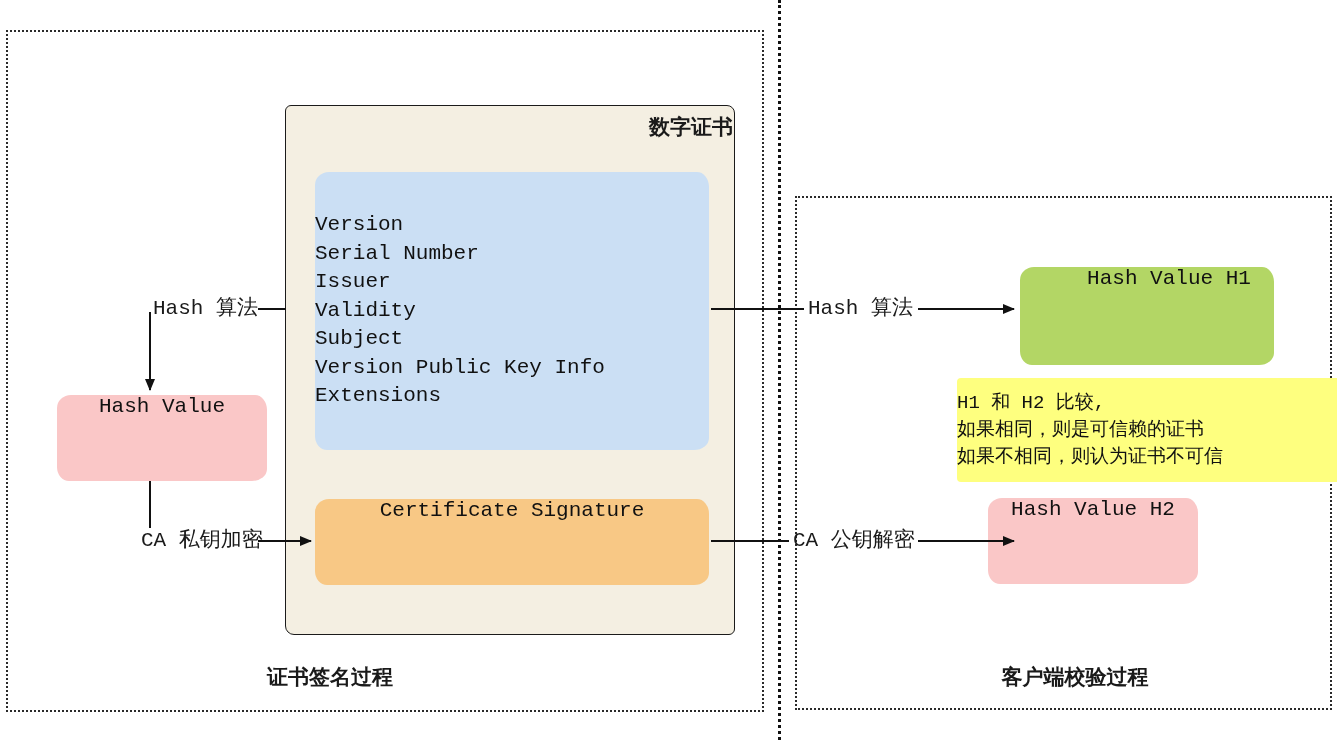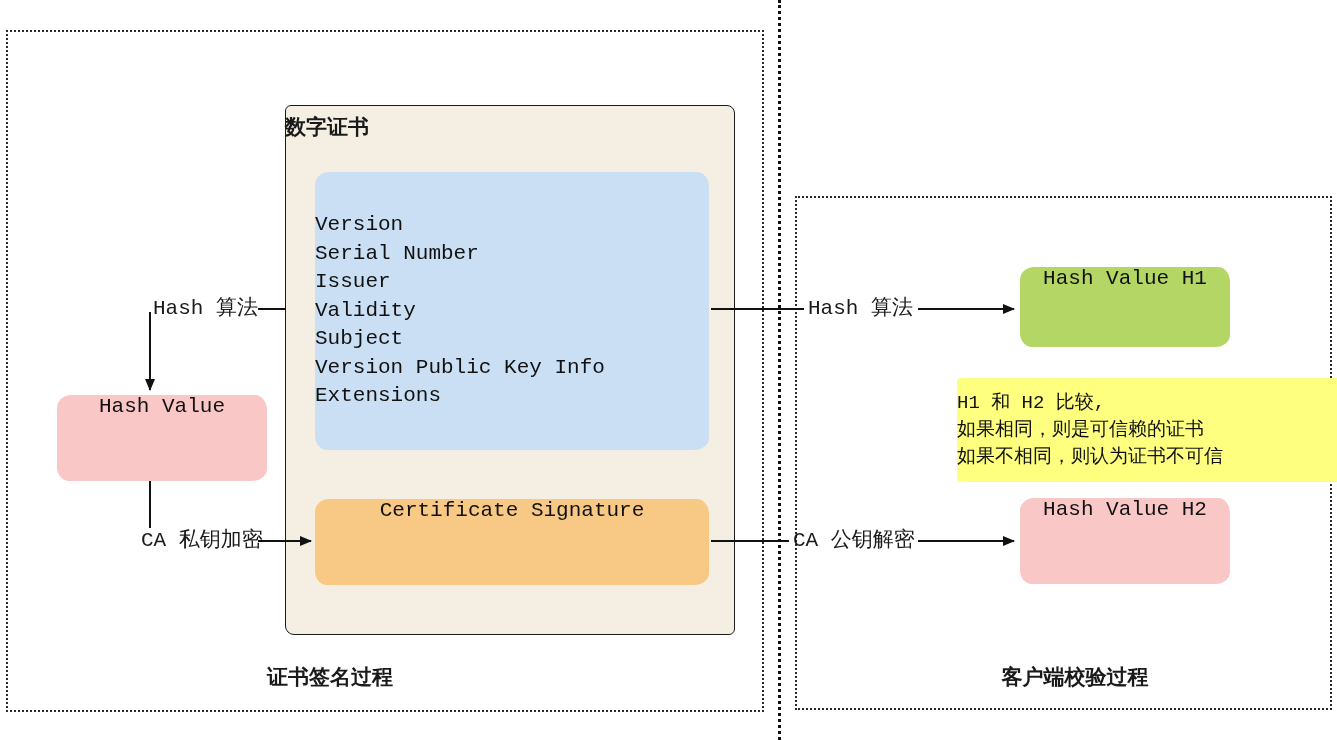--- a/index.html
+++ b/index.html
@@ -12,34 +12,34 @@
   .region-left  { left:6px;   top:30px;  width:754px; height:678px; }
   .region-right { left:795px; top:196px; width:533px; height:510px; }
   .divider { position:absolute; left:778px; top:0; height:740px; width:0; border-left:3px dotted #111; }
 
   .cert-box {
     position:absolute; left:285px; top:105px; width:448px; height:528px;
     background:var(--beige,#f4efe2); border:1.6px solid #1b1b1b;
     border-radius:6px 8px 6px 9px;
   }
   .cert-title {
-    position:absolute; left:285px; top:113px; width:448px; text-align:left;
+    position:absolute; left:285px; top:113px; width:448px; text-align:right;
     font-family:"Liberation Sans","DejaVu Sans",sans-serif; font-weight:bold; font-size:21px;
   }
 
   .box {
     position:absolute; display:flex; align-items:flex-start; justify-content:center;
     text-align:center; font-size:21px; color:#111;
     border-radius:14px 12px 15px 12px / 13px 15px 12px 14px;
   }
   .fields-box    { left:315px; top:172px; width:394px; height:278px; background:var(--blue,#cbdff4); flex-direction:column; line-height:28.5px; }
   .signature-box { left:315px; top:499px; width:394px; height:86px;  background:var(--orange,#f8c885); }
   .hashvalue-box { left:45px;  top:395px; width:210px; height:86px;  background:var(--pink,#fac7c7);margin-left:12px; }
-  .h1-box        { left:1020px; top:267px; width:210px; height:80px; background:var(--green,#b3d665); }
-  .h2-box        { left:1020px; top:498px; width:210px; height:86px; background:var(--pink,#fac7c7); }
+  .h1-box        { left:1020px; top:267px; width:210px; height:98px; background:var(--green,#b3d665);padding-left:44px; }
+  .h2-box        { left:988px; top:498px; width:210px; height:86px; background:var(--pink,#fac7c7); }
   .compare-box   {
     left:945px; top:378px; width:386px; height:104px; background:var(--yellow,#feff7f);
     flex-direction:column; font-size:19px; line-height:27px; border-radius:4px;margin-left:12px;
   }
 
   .label { position:absolute; font-size:21px; white-space:nowrap; line-height:22px; }
   .label-hash-left  { left:153px; top:298px; }
   .label-ca-encrypt { left:141px; top:530px; }
   .label-hash-right { left:808px; top:298px; }
   .label-ca-decrypt { left:793px; top:530px; }

